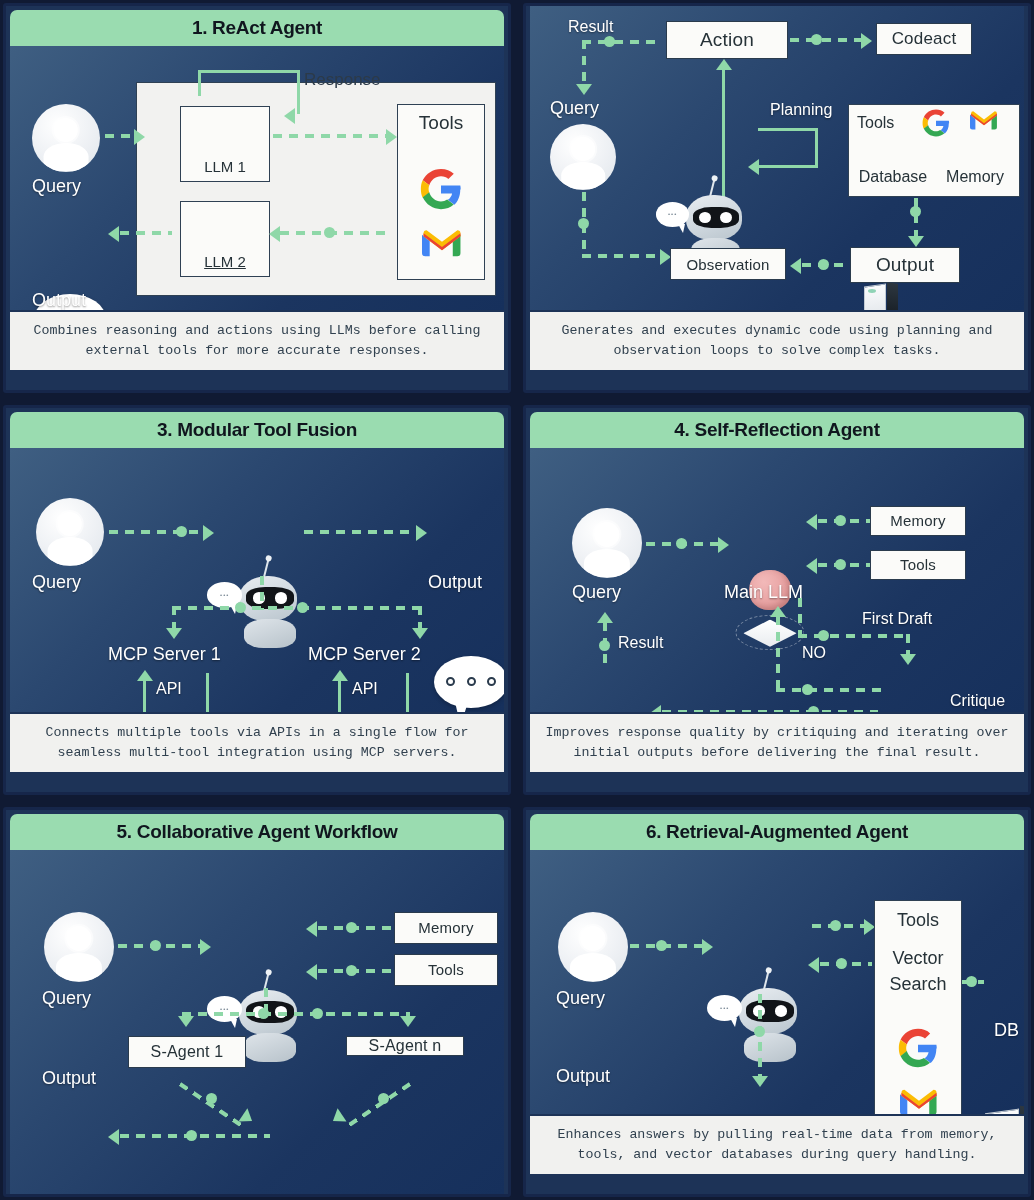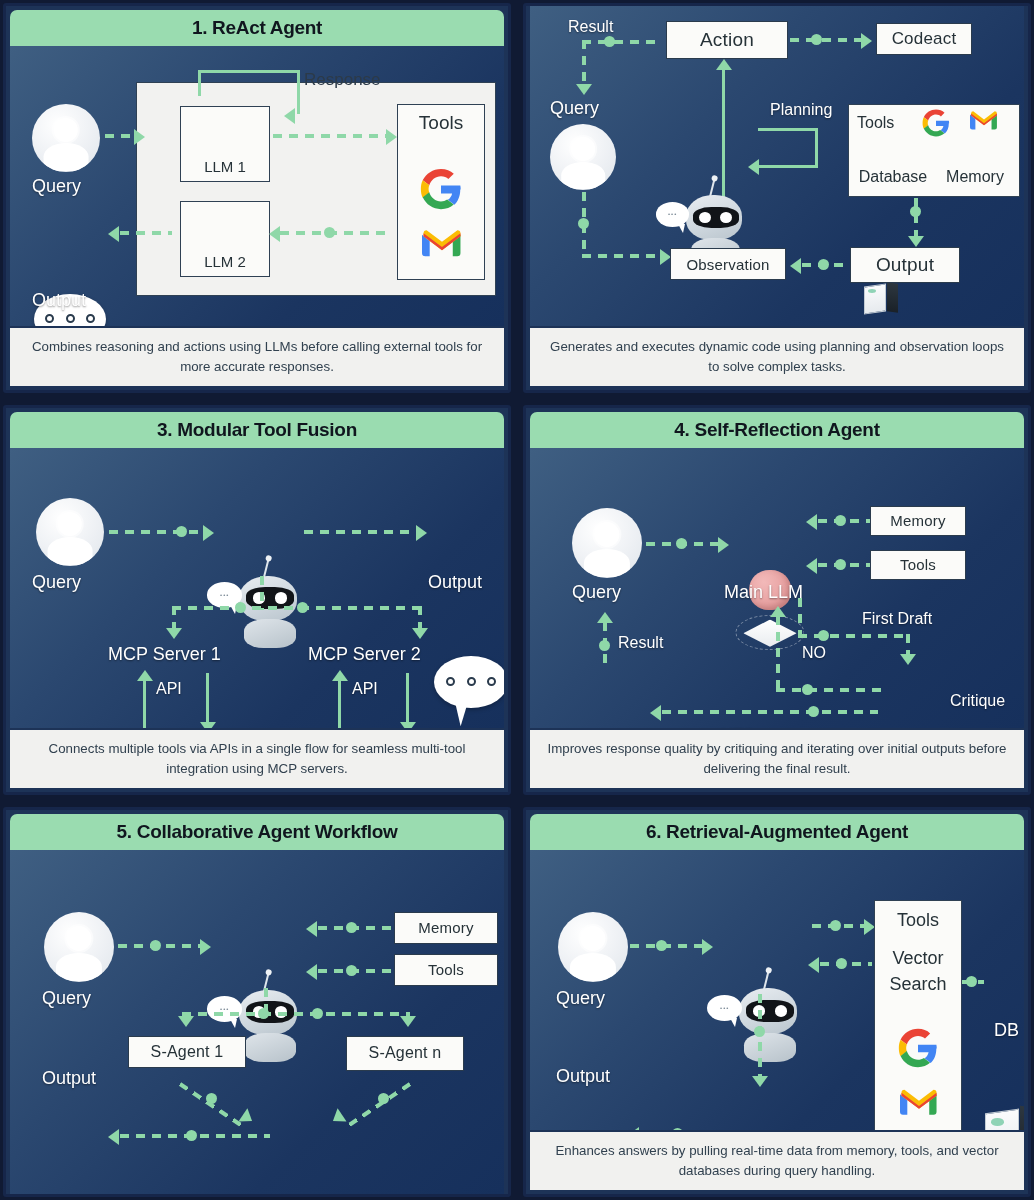--- a/index.html
+++ b/index.html
@@ -47,21 +47,22 @@
     overflow:hidden;
   }
   .caption {
     flex:0 0 auto;
     background:#f1f1ef;
     color:#31414f;
     font-size:13.3px;
     line-height:1.45;
     text-align:center;
     padding:9px 14px 10px;
-    margin:2px 4px 4px;
+    margin:2px 4px 20px;
+    font-family:Liberation Mono, monospace;
   }
 
   
   .n { position:absolute; }
   .lbl {
     color:#ffffff; font-weight:normal; white-space:nowrap;
     text-shadow:0 1px 2px rgba(0,0,0,.45);
   }
   .lbl.md { font-size:16px; }
   .lbl.lg { font-size:18px; }
@@ -281,21 +282,21 @@
       <div class="cardw n" style="left:170px;top:60px;width:90px;height:76px;"></div>
       <div class="brainbot n" style="left:187px;top:63px;width:56px;height:46px;">
         <div class="brain"></div>
           <div class="spark"></div>
           <div class="pad"></div>
       </div>
       <div class="n" style="left:170px;top:112px;width:90px;text-align:center;font-size:15px;color:#263238;">LLM 1</div>
 
       <div class="cardw n" style="left:170px;top:155px;width:90px;height:76px;"></div>
 
-      <div class="n" style="left:170px;top:207px;width:90px;text-align:center;font-size:15px;color:#263238;">LLM 2</div>
+      <div class="n" style="left:170px;top:207px;width:90px;text-align:center;font-size:15px;color:#263238;text-decoration:underline;">LLM 2</div>
 
       <div class="cardw n" style="left:387px;top:58px;width:88px;height:176px;"></div>
       <div class="n" style="left:387px;top:66px;width:88px;text-align:center;font-size:19px;color:#263238;">Tools</div>
       <div class="n" style="left:410px;top:122px;">
         <svg width="42" height="42" viewBox="0 0 48 48">
             <path fill="#EA4335" d="M24 9.5c3.5 0 6.3 1.2 8.4 3.2l6.2-6.2C34.9 2.9 29.9 1 24 1 14.8 1 6.9 6.3 3.1 14l7.5 5.8C12.4 14 17.7 9.5 24 9.5z"></path>
             <path fill="#4285F4" d="M46.5 24.5c0-1.6-.15-3.2-.45-4.5H24v9h12.7c-.6 3-2.3 5.6-4.9 7.3l7.4 5.7c4.3-4 6.8-9.9 6.8-17.5z"></path>
             <path fill="#FBBC05" d="M10.6 28.2c-.5-1.4-.8-2.9-.8-4.2s.3-2.9.8-4.2l-7.5-5.8C1.5 17 1 20.4 1 24s.5 7 2.1 10l7.5-5.8z"></path>
             <path fill="#34A853" d="M24 47c5.9 0 10.9-2 14.5-5.3l-7.4-5.7c-2 1.4-4.6 2.2-7.1 2.2-6.3 0-11.6-4.5-13.4-10.5l-7.5 5.8C6.9 41.7 14.8 47 24 47z"></path>
           </svg>
@@ -563,21 +564,21 @@
       <div class="ar l n" style="left:296px;top:114px;"></div>
 
       <div class="dashv n" style="left:254px;top:138px;height:28px;"></div>
       <div class="dash n" style="left:172px;top:162px;width:228px;"></div>
       <div class="dot n" style="left:248px;top:158px;"></div>
       <div class="dot n" style="left:302px;top:158px;"></div>
       <div class="ar d n" style="left:168px;top:166px;"></div>
       <div class="ar d n" style="left:390px;top:166px;"></div>
 
       <div class="box thin n" style="left:118px;top:186px;width:118px;height:32px;font-size:16px;">S-Agent 1</div>
-      <div class="box thin n" style="left:336px;top:186px;width:118px;height:35px;font-size:16px;">S-Agent n</div>
+      <div class="box thin n" style="left:336px;top:186px;width:118px;height:20px;font-size:16px;">S-Agent n</div>
 
       <div class="dash n" style="left:170px;top:232px;width:76px;transform:rotate(34deg);transform-origin:left center;"></div>
       <div class="dot n" style="left:196px;top:243px;"></div>
       <div class="ar r n" style="left:232px;top:260px;transform:rotate(34deg);"></div>
       <div class="dash n" style="left:400px;top:232px;width:76px;transform:rotate(146deg);transform-origin:left center;"></div>
       <div class="dot n" style="left:368px;top:243px;"></div>
       <div class="ar l n" style="left:322px;top:260px;transform:rotate(-34deg);"></div>
 
       <div class="dash n" style="left:110px;top:284px;width:150px;"></div>
       <div class="dot n" style="left:176px;top:280px;"></div>

